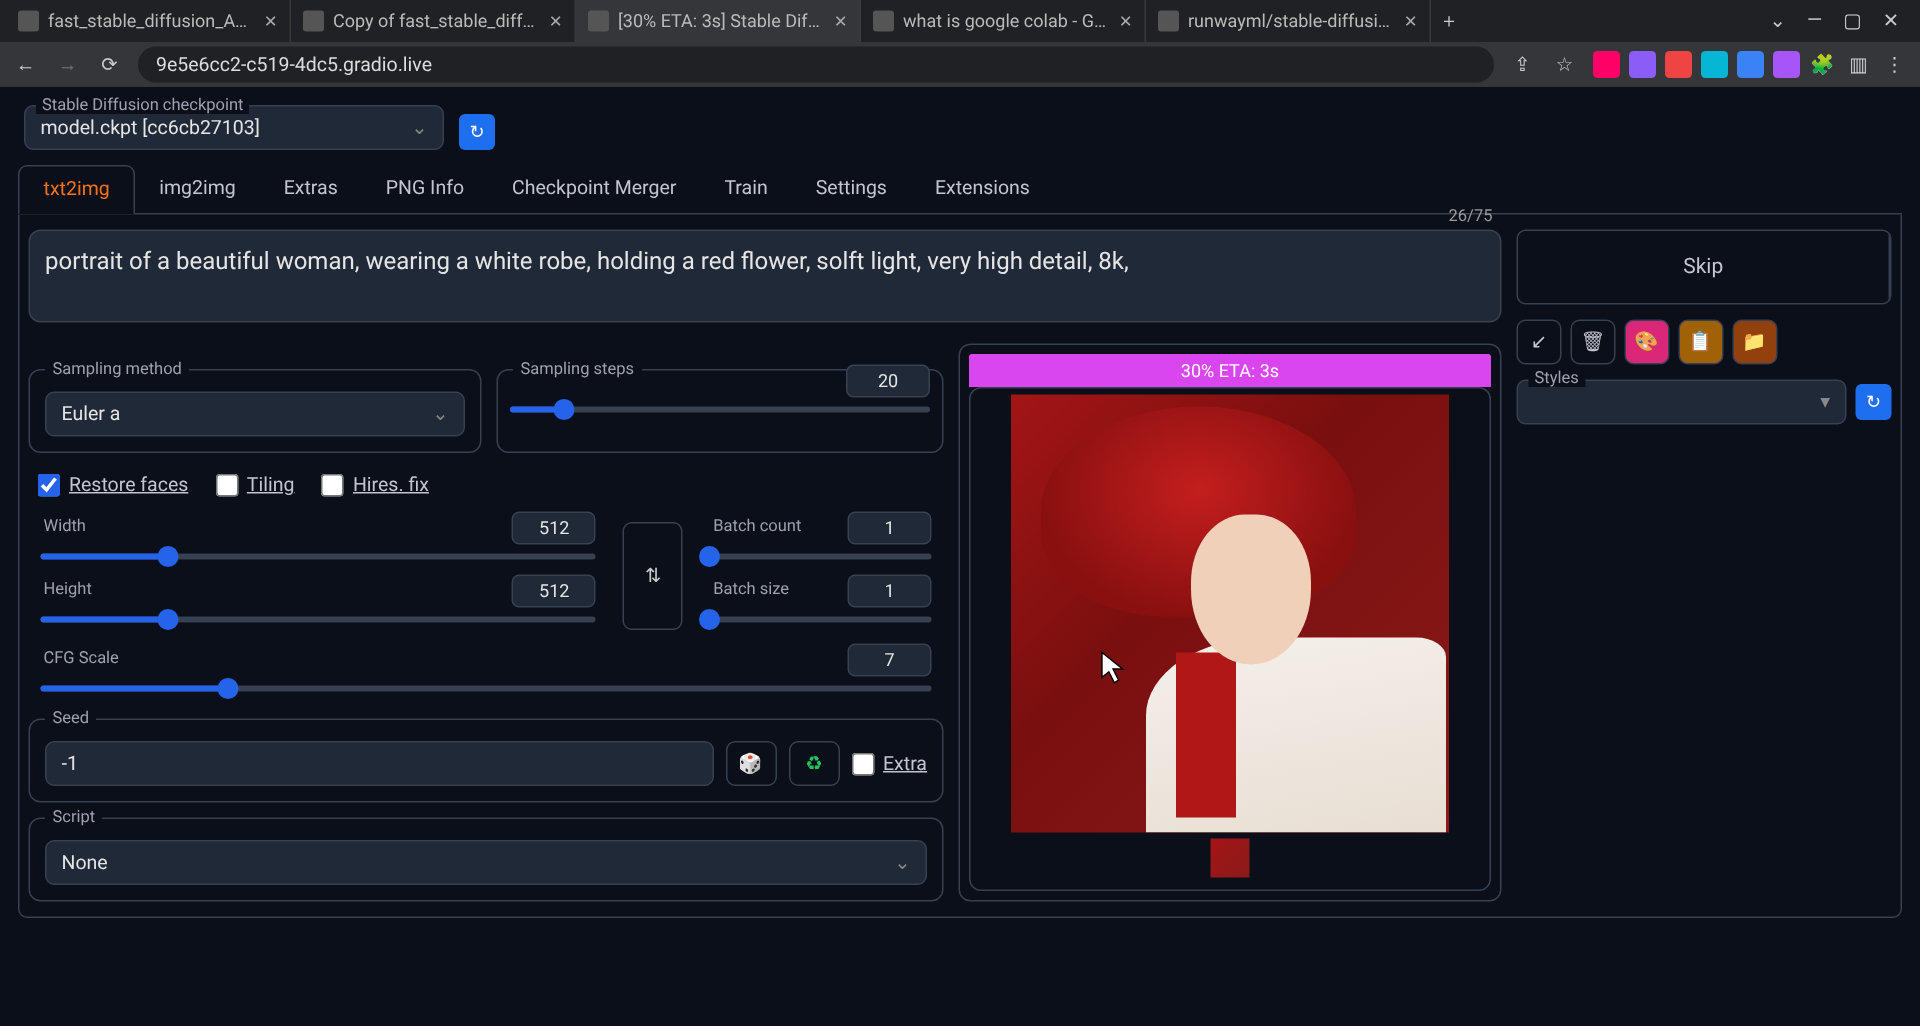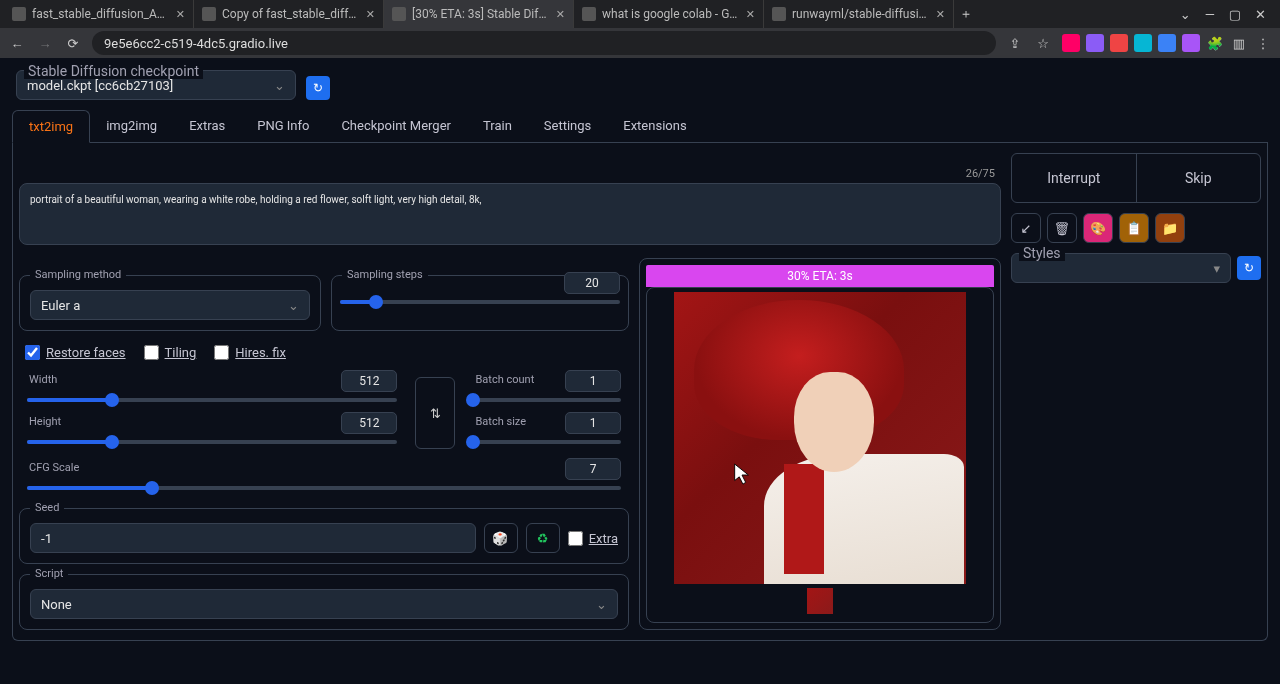--- a/index.html
+++ b/index.html
@@ -20,36 +20,36 @@
 .addrbar { height: 30px; background: #35363a; display: flex; align-items: center; padding: 0 8px; gap: 10px; }
 .navbtn { width: 18px; height: 18px; display: flex; align-items: center; justify-content: center; color: #ccc; cursor: pointer; }
 .url { flex: 1; background: #202124; border-radius: 14px; height: 24px; display: flex; align-items: center; padding: 0 12px; color: #ddd; font-size: 13px; }
 .exticons { display: flex; gap: 6px; align-items: center; }
 .exticons .ei { width: 18px; height: 18px; border-radius: 3px; cursor: pointer; }
 
 
 .app { padding: 8px 6px; }
 .ckpt-row { display: flex; align-items: flex-end; gap: 10px; padding: 4px 10px 10px; }
 .ckpt-box { position: relative; }
-.fld-label { position: absolute; top: -7px; left: 8px; background: #0b0f19; padding: 0 4px; font-size: 14px; color: #a0a0b0; }
+.fld-label { position: absolute; top: -7px; left: 8px; background: #0b0f19; padding: 0 4px; font-size: 11px; color: #a0a0b0; }
 .select { border: 1px solid #374151; border-radius: 6px; height: 30px; display: flex; align-items: center; justify-content: space-between; padding: 0 10px; background: #1f2937; color: #e5e5e5; cursor: pointer; }
 .select .caret { color: #888; }
 .refresh-btn { width: 24px; height: 24px; background: #1e6ef0; border-radius: 4px; display: flex; align-items: center; justify-content: center; color: #fff; cursor: pointer; font-size: 12px; }
 
 
 .maintabs { display: flex; border-bottom: 1px solid #374151; margin: 0 6px; }
 .mtab { padding: 8px 16px; color: #c5c5d2; cursor: pointer; font-size: 13px; }
 .mtab.active { background: #0b0f19; border: 1px solid #374151; border-bottom: 1px solid #0b0f19; border-radius: 6px 6px 0 0; color: #f97316; margin-bottom: -1px; }
 
 .content { display: flex; gap: 10px; padding: 10px 6px; border: 1px solid #374151; border-top: none; margin: 0 6px; border-radius: 0 0 6px 6px; }
 .leftcol { flex: 1; display: flex; flex-direction: column; gap: 10px; }
 .rightcol { width: 250px; display: flex; flex-direction: column; gap: 10px; }
 
-.prompt-wrap { position: relative; margin-top: 30px; }
-.prompt { width: 100%; border: 1px solid #374151; border-radius: 8px; background: #1f2937; color: #e5e5e5; padding: 10px; font-size: 10px; resize: none; font-family: inherit; }
+.prompt-wrap { position: relative; }
+.prompt { width: 100%; border: 1px solid #374151; border-radius: 8px; background: #1f2937; color: #e5e5e5; padding: 10px; font-size: 16px; resize: none; font-family: inherit; }
 .tok { position: absolute; top: -16px; right: 6px; font-size: 11px; color: #999; }
 
 .params { display: flex; gap: 10px; }
 .params-left { width: 610px; display: flex; flex-direction: column; gap: 10px; justify-content: flex-end; }
 .params-right { flex: 1; border: 1px solid #374151; border-radius: 8px; padding: 6px; display: flex; flex-direction: column; }
 
 .fieldset { border: 1px solid #374151; border-radius: 8px; padding: 14px 10px 10px; position: relative; }
 .fieldset .leg { position: absolute; top: -8px; left: 10px; background: #0b0f19; padding: 0 5px; font-size: 11px; color: #a0a0b0; }
 
 .row { display: flex; gap: 10px; align-items: stretch; }
@@ -314,21 +314,20 @@
             <div class="thumbs">
               <div class="thumb"></div>
             </div>
           </div>
         </div>
       </div>
     </div>
 
     <div class="rightcol">
       <div class="bigbtns">
-        <div class="bigbtn">Interrupt</div>
         <div class="bigbtn">Skip</div>
       </div>
       <div class="action-row">
         <div class="actbtn">↙</div>
         <div class="actbtn">🗑</div>
         <div class="actbtn pink">🎨</div>
         <div class="actbtn tan">📋</div>
         <div class="actbtn tan2">📁</div>
       </div>
       <div class="styles-row">

